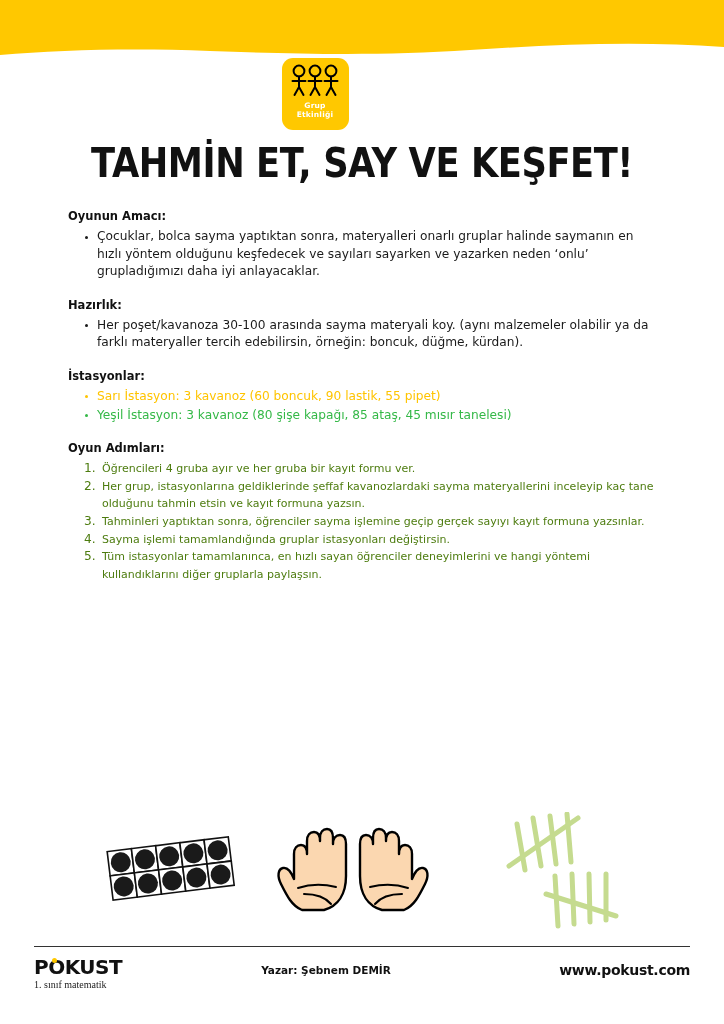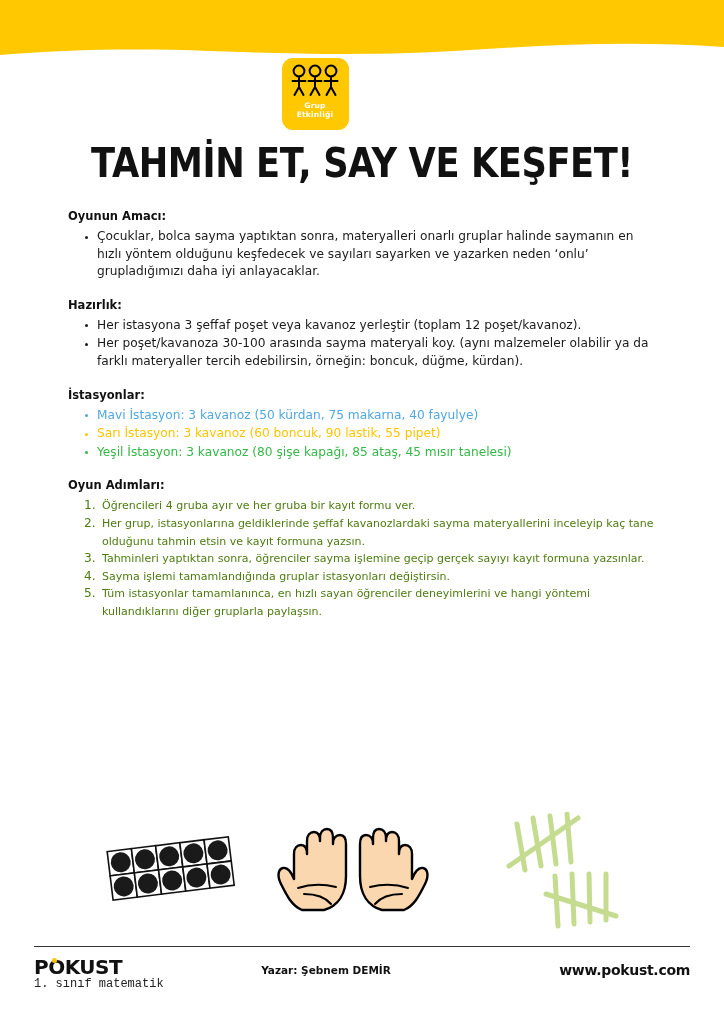--- a/index.html
+++ b/index.html
@@ -190,22 +190,22 @@
   .logo-dot {
     position: absolute;
     left: 18px;
     top: 1px;
     width: 5px;
     height: 5px;
     border-radius: 50%;
     background: #FFC800;
   }
   .logo-sub {
-    font-family: Liberation Mono, monospace;
-    font-size: 12px;
+    font-family: Liberation Serif, serif;
+    font-size: 10px;
     line-height: 11px;
     color: #222222;
     margin-top: 1px;
   }
   .footer-author {
     position: absolute;
     left: 0;
     top: 12px;
     width: 652px;
     text-align: center;
@@ -262,29 +262,27 @@
   <div class="section">
     <div class="heading">Oyunun Amacı:</div>
     <ul class="bullets">
       <li>Çocuklar, bolca sayma yaptıktan sonra, materyalleri onarlı gruplar halinde saymanın en hızlı yöntem olduğunu keşfedecek ve sayıları sayarken ve yazarken neden ‘onlu’ grupladığımızı daha iyi anlayacaklar.</li>
     </ul>
   </div>
 
   <div class="section">
     <div class="heading">Hazırlık:</div>
     <ul class="bullets">
-      <li>Her istasyona 3 şeffaf poşet veya kavanoz yerleştir (toplam 12 poşet/kavanoz).</li>
       <li>Her poşet/kavanoza 30-100 arasında sayma materyali koy. (aynı malzemeler olabilir ya da farklı materyaller tercih edebilirsin, örneğin: boncuk, düğme, kürdan).</li>
     </ul>
   </div>
 
   <div class="section">
     <div class="heading">İstasyonlar:</div>
     <ul class="bullets">
-      <li style="color: rgb(79, 168, 224);">Mavi İstasyon: 3 kavanoz (50 kürdan, 75 makarna, 40 fayulye)</li>
       <li style="color: rgb(255, 196, 0);">Sarı İstasyon: 3 kavanoz (60 boncuk, 90 lastik, 55 pipet)</li>
       <li style="color: rgb(52, 184, 71);">Yeşil İstasyon: 3 kavanoz (80 şişe kapağı, 85 ataş, 45 mısır tanelesi)</li>
     </ul>
   </div>
 
   <div class="section">
     <div class="heading">Oyun Adımları:</div>
     <ol class="steps">
       <li>Öğrencileri 4 gruba ayır ve her gruba bir kayıt formu ver.</li>
       <li>Her grup, istasyonlarına geldiklerinde şeffaf kavanozlardaki sayma materyallerini inceleyip kaç tane olduğunu tahmin etsin ve kayıt formuna yazsın.</li>

